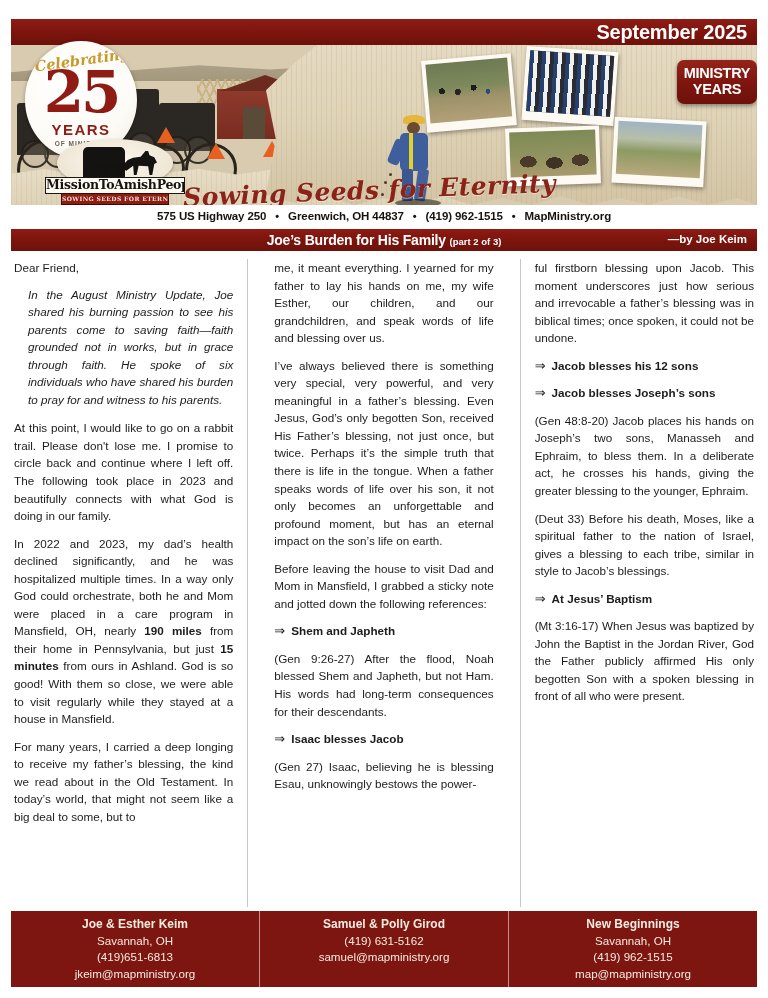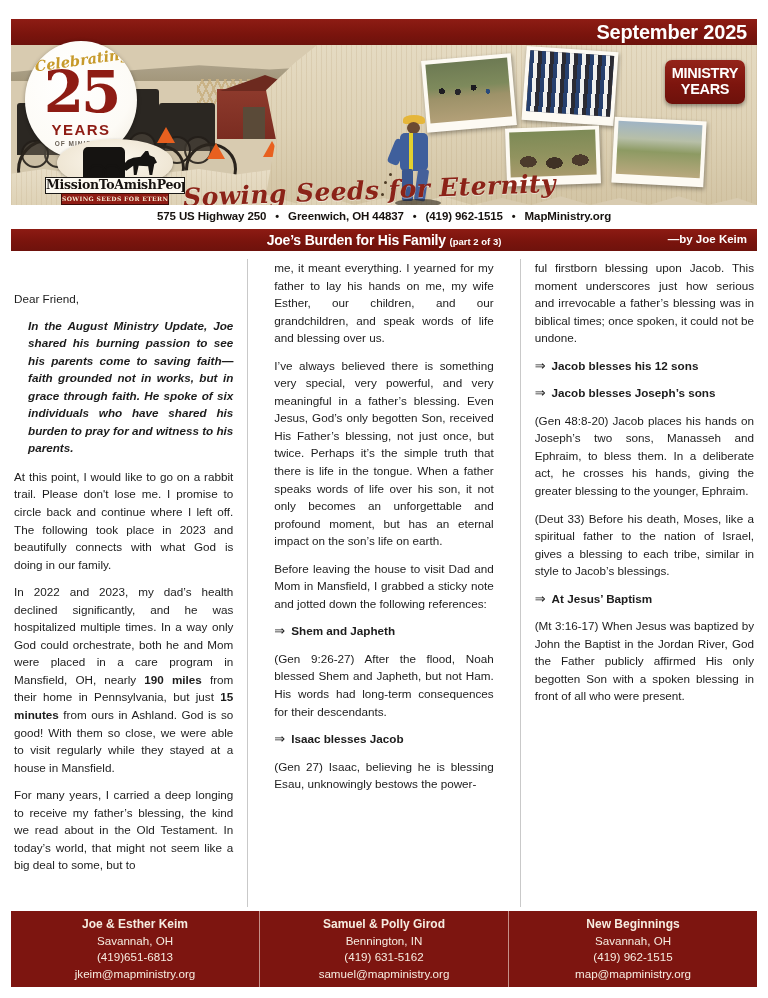--- a/index.html
+++ b/index.html
@@ -381,21 +381,21 @@
     line-height: 10px;
     color: #f4e7cf;
     letter-spacing: 0.4px;
     white-space: nowrap;
     overflow: hidden;
   }
 
   
   .min-update {
     position: absolute;
-    right: 12px;
+    right: 0;
     top: 41px;
     width: 80px;
     height: 44px;
     background: linear-gradient(180deg, #94241a 0%, #7d150e 55%, #6d110b 100%);
     border-radius: 7px;
     box-shadow: 0 2px 4px rgba(0,0,0,.4);
     color: #fff;
     font-family: "Liberation Sans", sans-serif;
     font-weight: bold;
     font-size: 14.5px;
@@ -470,28 +470,27 @@
     gap: 0;
   }
   .col {
     width: 232px;
     font-size: 11.7px;
     line-height: 17.55px;
     text-align: justify;
     color: #1c1c1c;
     overflow: hidden;
   }
-  .col.c1 { padding-right: 14px; margin-top: 31px; }
+  .col.c1 { padding-right: 14px; }
   .col.c2 { padding: 0 26px; border-left: 1px solid #c9c9c9; }
   .col.c3 { padding-left: 14px; border-left: 1px solid #c9c9c9; }
   .col p { margin: 0 0 10px 0; }
   .col p.intro {
     font-style: italic;
     margin: 9px 0 11px 14px;
-    font-weight: bold;
   }
   .col p.salutation { text-align: left; margin-bottom: 4px; }
   .col p.last { margin-bottom: 0; }
   .ref-head {
     font-weight: bold;
     text-align: left;
     margin: 0 0 1px 0;
     font-size: 11.7px;
   }
   .ref-head .arrow {
@@ -663,21 +662,20 @@
 
   <div class="footer">
     <div class="fcol">
       <div class="fname">Joe &amp; Esther Keim</div>
       <div>Savannah, OH</div>
       <div>(419)651-6813</div>
       <div>jkeim@mapministry.org</div>
     </div>
     <div class="fcol">
       <div class="fname">Samuel &amp; Polly Girod</div>
-      <div>Bennington, IN</div>
       <div>(419) 631-5162</div>
       <div>samuel@mapministry.org</div>
     </div>
     <div class="fcol">
       <div class="fname">New Beginnings</div>
       <div>Savannah, OH</div>
       <div>(419) 962-1515</div>
       <div>map@mapministry.org</div>
     </div>
   </div>

